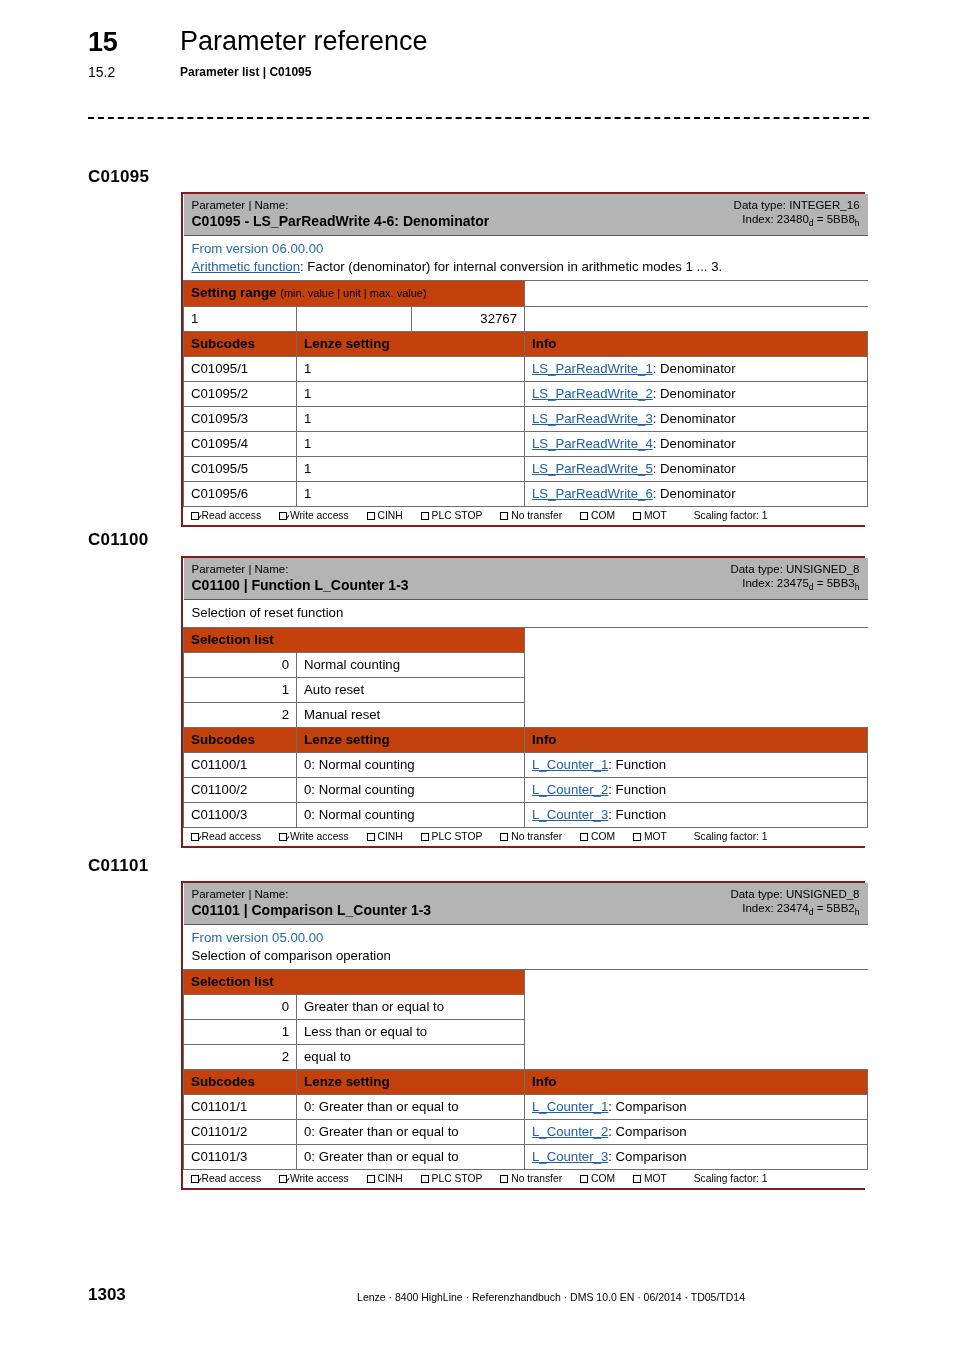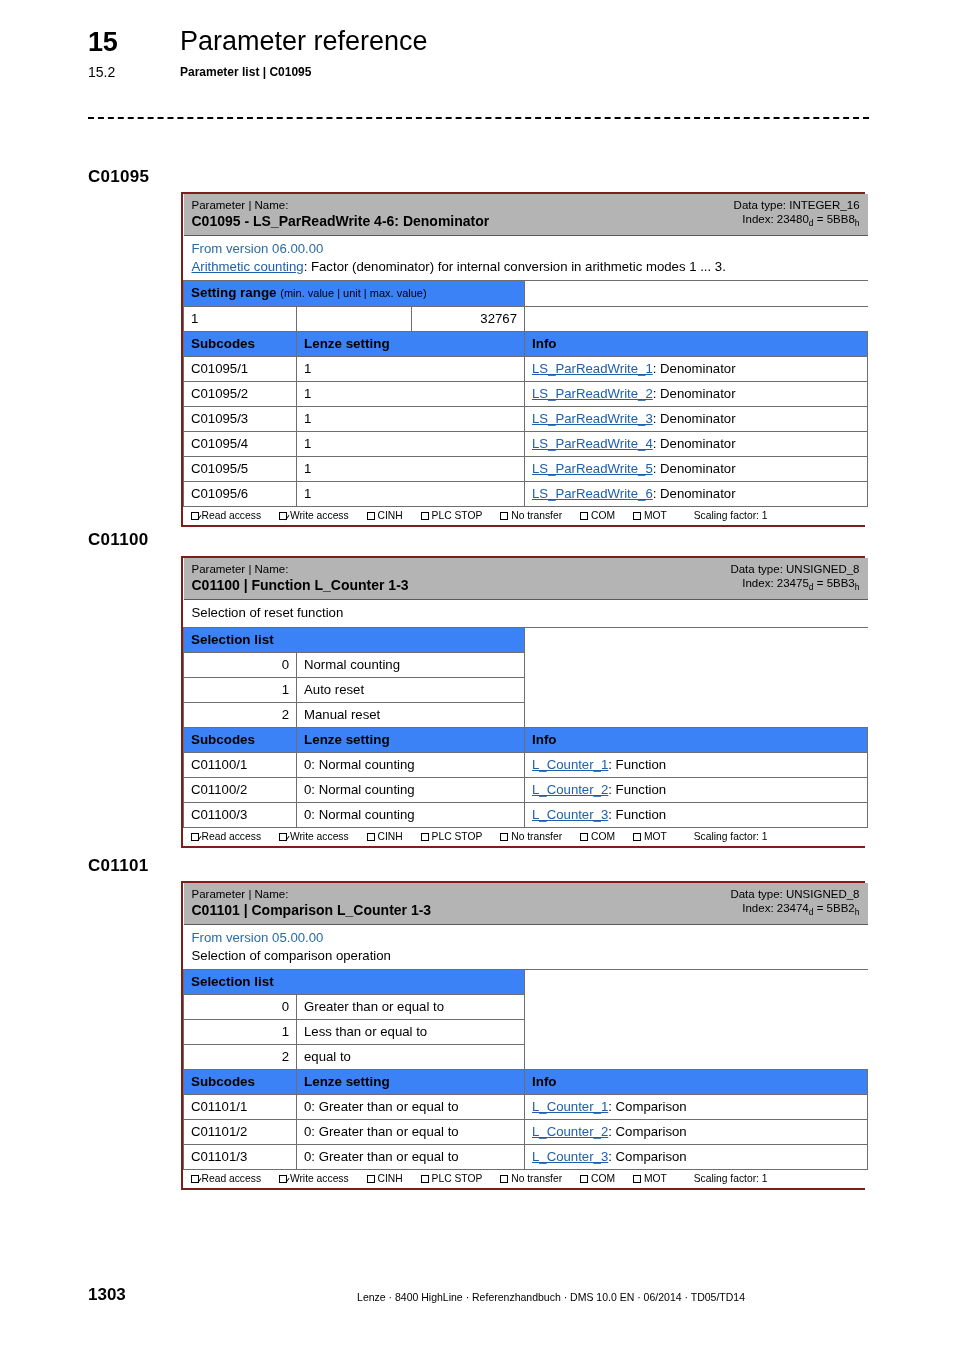--- a/index.html
+++ b/index.html
@@ -133,21 +133,21 @@
     color: #2b6ca3;
     display: block;
   }
   a.doclink {
     color: #1f5fa9;
     text-decoration: underline;
   }
 
   
   .sub-head td {
-    background: #3b82f6;
+    background: #c2410c;
     font-weight: 700;
     font-size: 13.4px;
     padding: 3px 7px 4px 7px;
   }
   .sub-head td .small {
     font-weight: 400;
     font-size: 11px;
   }
   td.blank-right {
     background: #ffffff;
@@ -242,21 +242,21 @@
         </td>
         <td colspan="2" class="right">
           <div>Data type: INTEGER_16</div>
           <div><span>Index: 23480</span><sub>d</sub><span> = 5BB8</span><sub>h</sub></div>
         </td>
       </tr>
 
       <tr class="band-desc">
         <td colspan="4">
           <span class="ver">From version 06.00.00</span>
-          <a class="doclink" href="#">Arithmetic counting</a><span>: Factor (denominator) for internal conversion in arithmetic modes 1 ... 3.</span>
+          <a class="doclink" href="#">Arithmetic function</a><span>: Factor (denominator) for internal conversion in arithmetic modes 1 ... 3.</span>
         </td>
       </tr>
 
       <tr class="sub-head">
         <td colspan="3"><span>Setting range</span> <span class="small">(min. value | unit | max. value)</span></td>
         <td class="blank-right"></td>
       </tr>
 
       <tr>
         <td>1</td>

